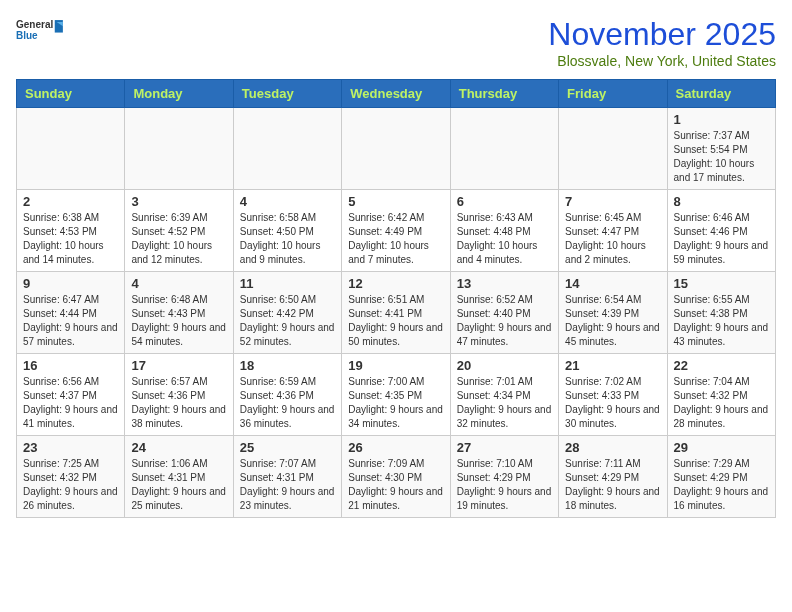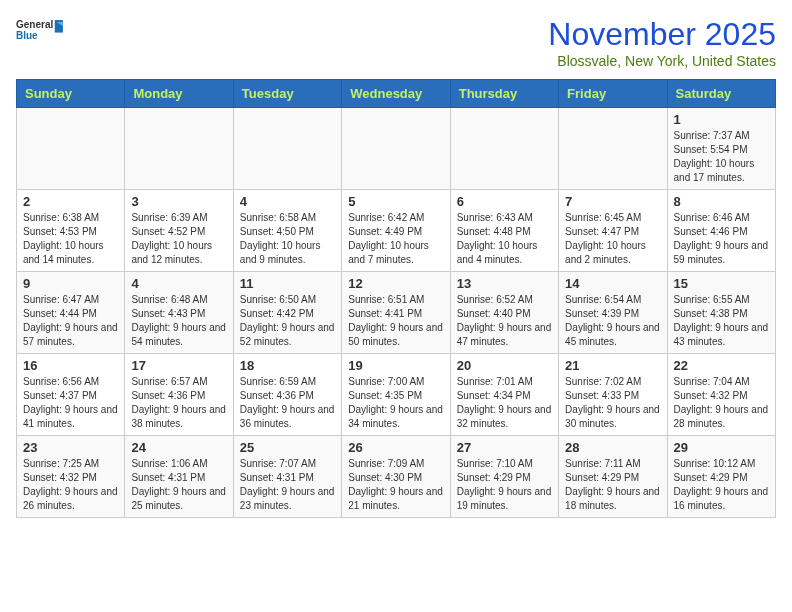--- a/index.html
+++ b/index.html
@@ -292,19 +292,19 @@
 Daylight: 9 hours and 19 minutes.</div>
         </td>
         <td>
           <div class="day-number">28</div>
           <div class="day-info">Sunrise: 7:11 AM
 Sunset: 4:29 PM
 Daylight: 9 hours and 18 minutes.</div>
         </td>
         <td>
           <div class="day-number">29</div>
-          <div class="day-info">Sunrise: 10:12 AM
+          <div class="day-info">Sunrise: 7:29 AM
 Sunset: 4:29 PM
 Daylight: 9 hours and 16 minutes.</div>
         </td>
       </tr>
     </tbody>
 </table>
 
 </body></html>

